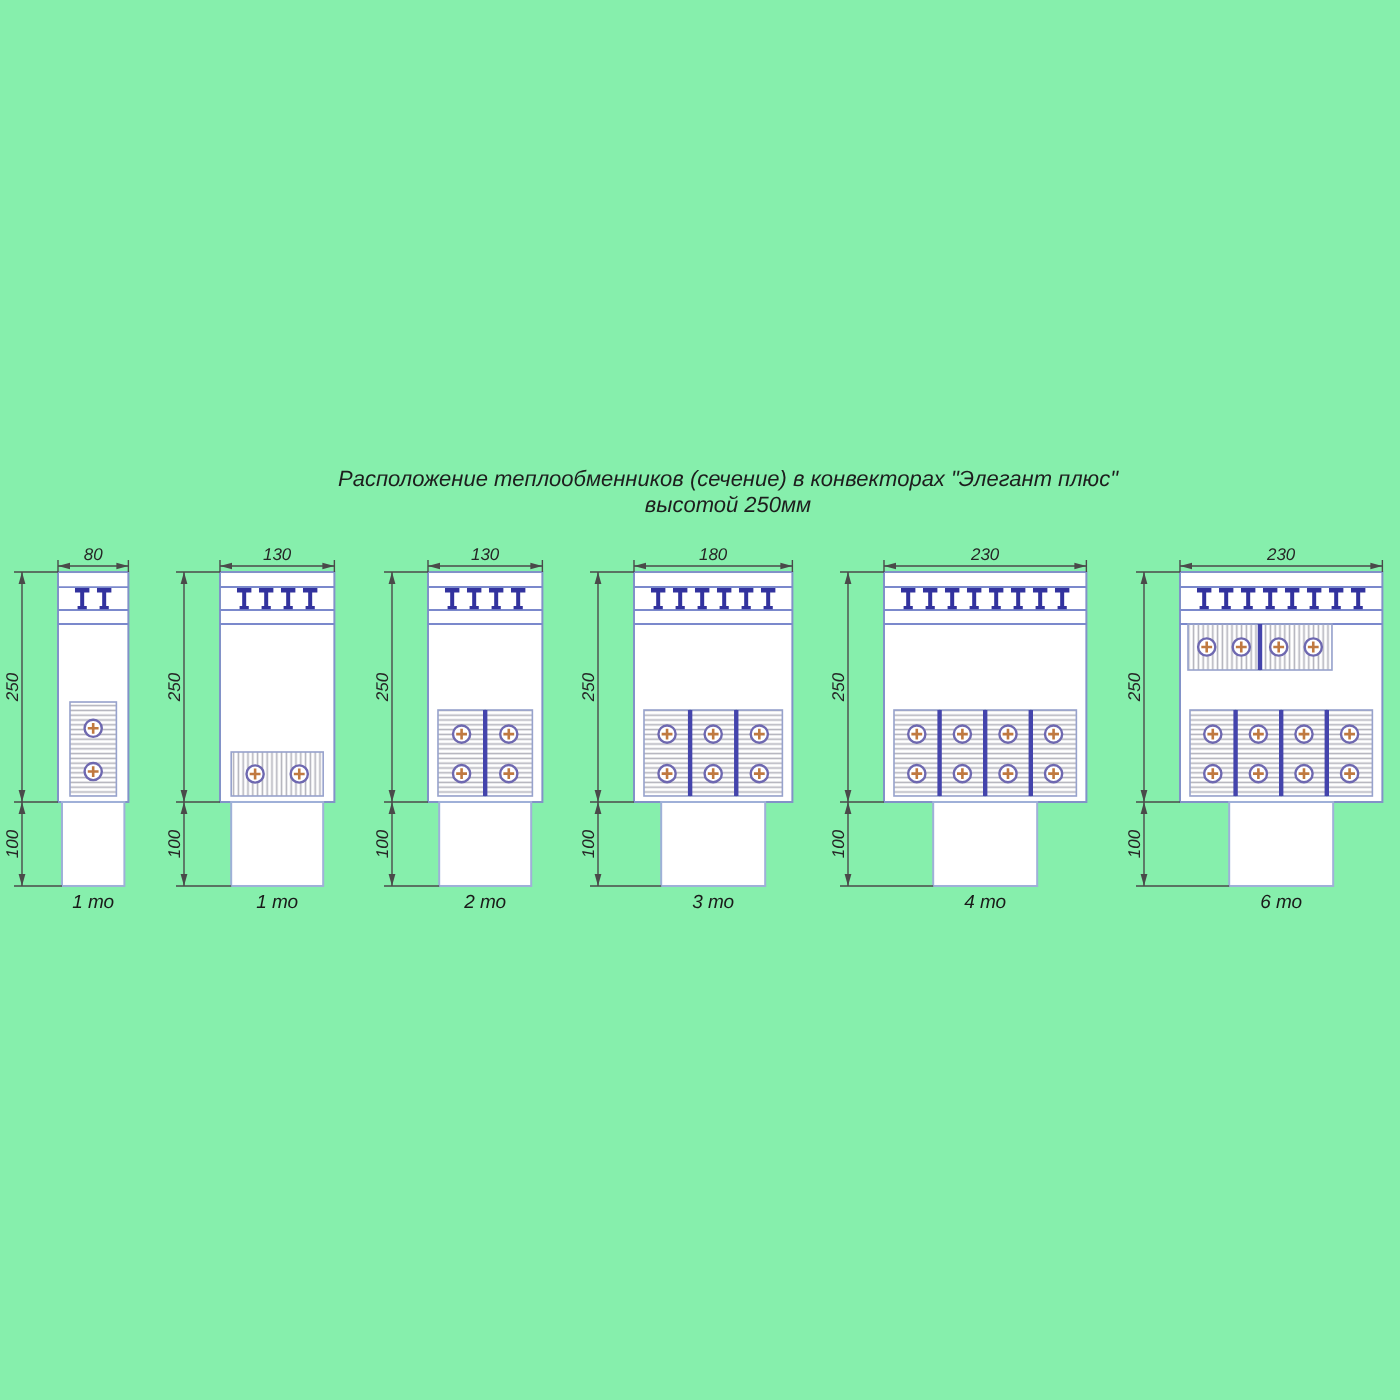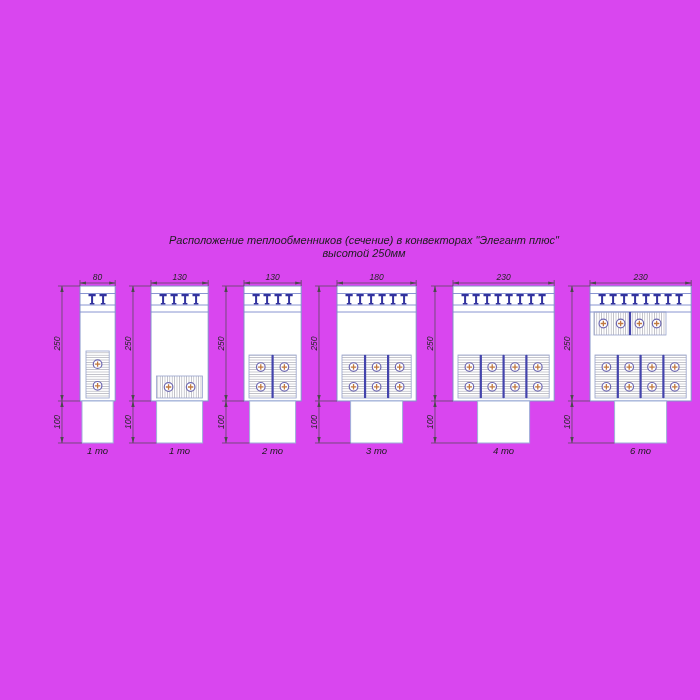--- a/index.html
+++ b/index.html
@@ -1,22 +1,22 @@
 <!DOCTYPE html>
 <html><head>
 <meta charset="utf-8">
 <style>
   html,body{margin:0;padding:0;background:#ffffff;}
-  #screen{position:relative;width:700px;height:700px;background:#d946ef;overflow:hidden;
+  #screen{position:relative;width:700px;height:700px;background:#86efac;overflow:hidden;
           font-family:"Liberation Sans",sans-serif;}
   .title-block{position:absolute;top:234px;left:0;width:700px;text-align:center;
                font-style:italic;font-size:11px;color:#1d1d1d;line-height:12.5px;
                transform:translateX(14px);}
   .diagram-row{position:absolute;top:270px;left:1px;width:698px;display:flex;
-               justify-content:flex-end;align-items:flex-start;}
+               justify-content:space-between;align-items:flex-start;}
   svg text{font-family:"Liberation Sans",sans-serif;}
 </style>
 </head>
 <body>
 
 <div id="screen">
   <svg width="0" height="0" style="position:absolute" aria-hidden="true">
     <defs>
       <pattern id="hatchH" width="4" height="2.4" patternUnits="userSpaceOnUse">
         <path id="hatchH-path" d="M0 1.2 H4" stroke-width="0.8" fill="none" stroke="#b2b2bb"></path>

